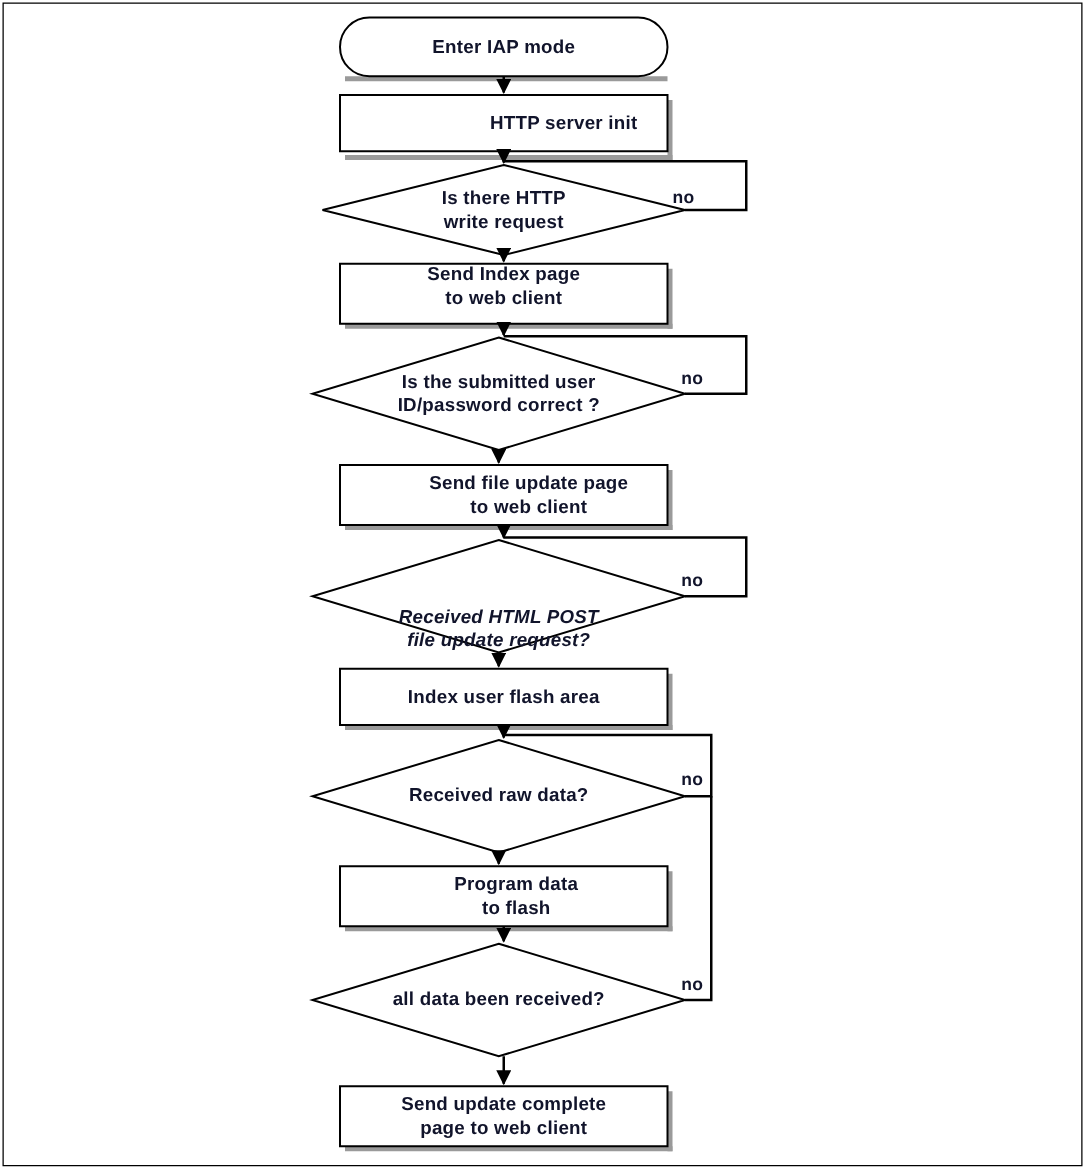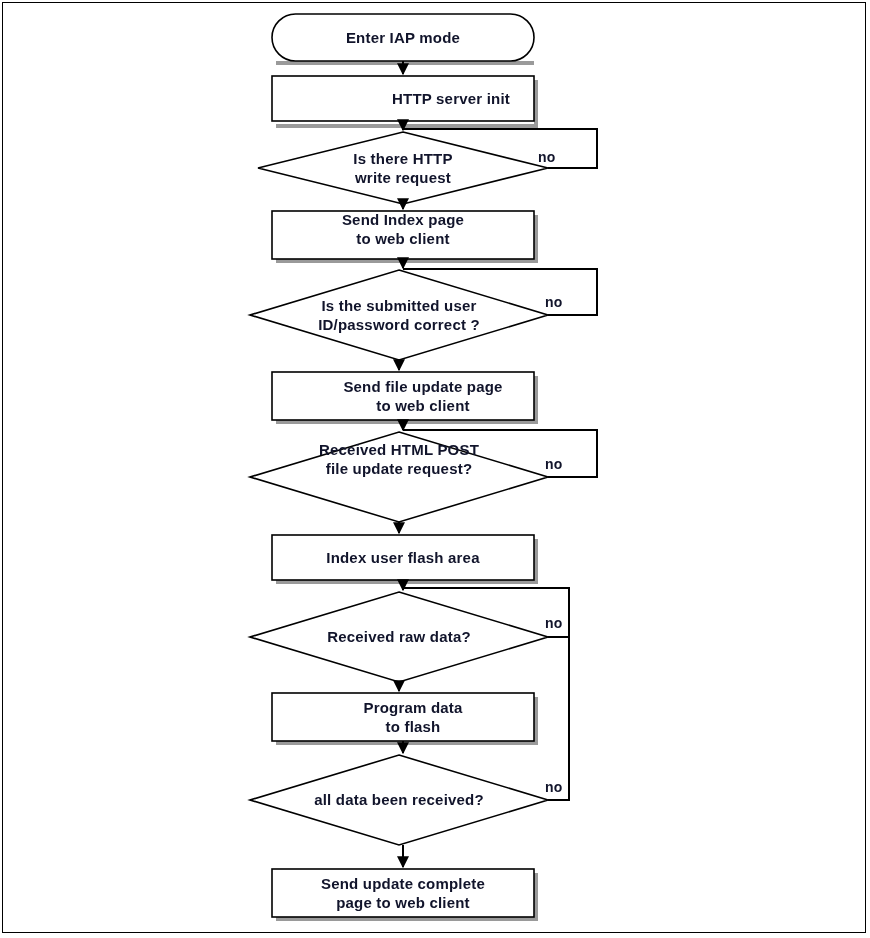--- a/index.html
+++ b/index.html
@@ -121,21 +121,21 @@
 <div class="node-text" style="left:272px; top:14px; width:262px; height:47px;">Enter IAP mode</div>
 <div class="node-text" style="left:272px; top:76px; width:262px; height:45px;margin-left:48px;">HTTP server init</div>
 <div class="node-text" style="left:278px; top:140px; width:250px; height:56px;">Is there HTTP
 write request</div>
 <div class="node-text" style="left:272px; top:211px; width:262px; height:36px;">Send Index page
 to web client</div>
 <div class="node-text" style="left:274px; top:287px; width:250px; height:56px;">Is the submitted user
 ID/password correct ?</div>
 <div class="node-text" style="left:272px; top:372px; width:262px; height:48px;margin-left:20px;">Send file update page
 to web client</div>
-<div class="node-text" style="left:274px; top:431px; width:250px; height:56px;">Received HTML POST
+<div class="node-text" style="left:274px; top:475px; width:250px; height:56px;font-style:italic;">Received HTML POST
 file update request?</div>
 <div class="node-text" style="left:272px; top:535px; width:262px; height:45px;">Index user flash area</div>
 <div class="node-text" style="left:274px; top:609px; width:250px; height:56px;">Received raw data?</div>
 <div class="node-text" style="left:272px; top:693px; width:262px; height:48px;padding-left:10px;">Program data
 to flash</div>
 <div class="node-text" style="left:274px; top:772px; width:250px; height:56px;">all data been received?</div>
 <div class="node-text" style="left:272px; top:869px; width:262px; height:48px;">Send update complete
 page to web client</div>
 
 <div class="edge-label" style="left:538px; top:150px;">no</div>

